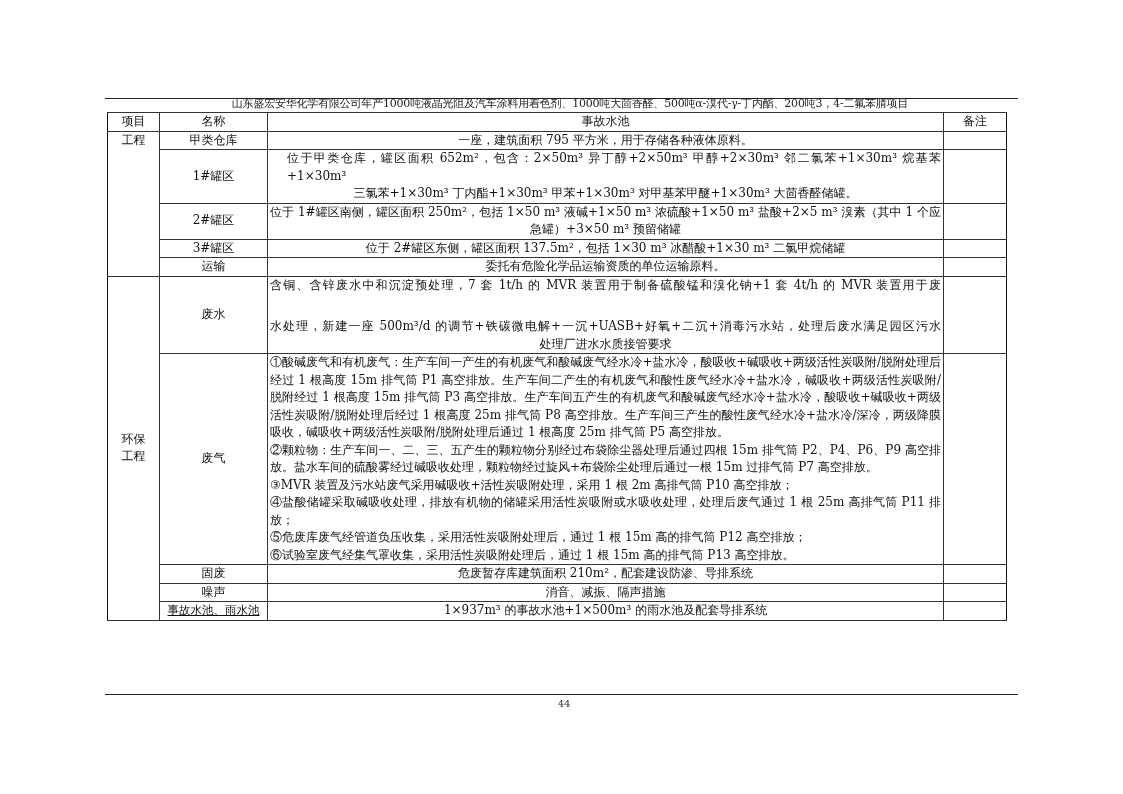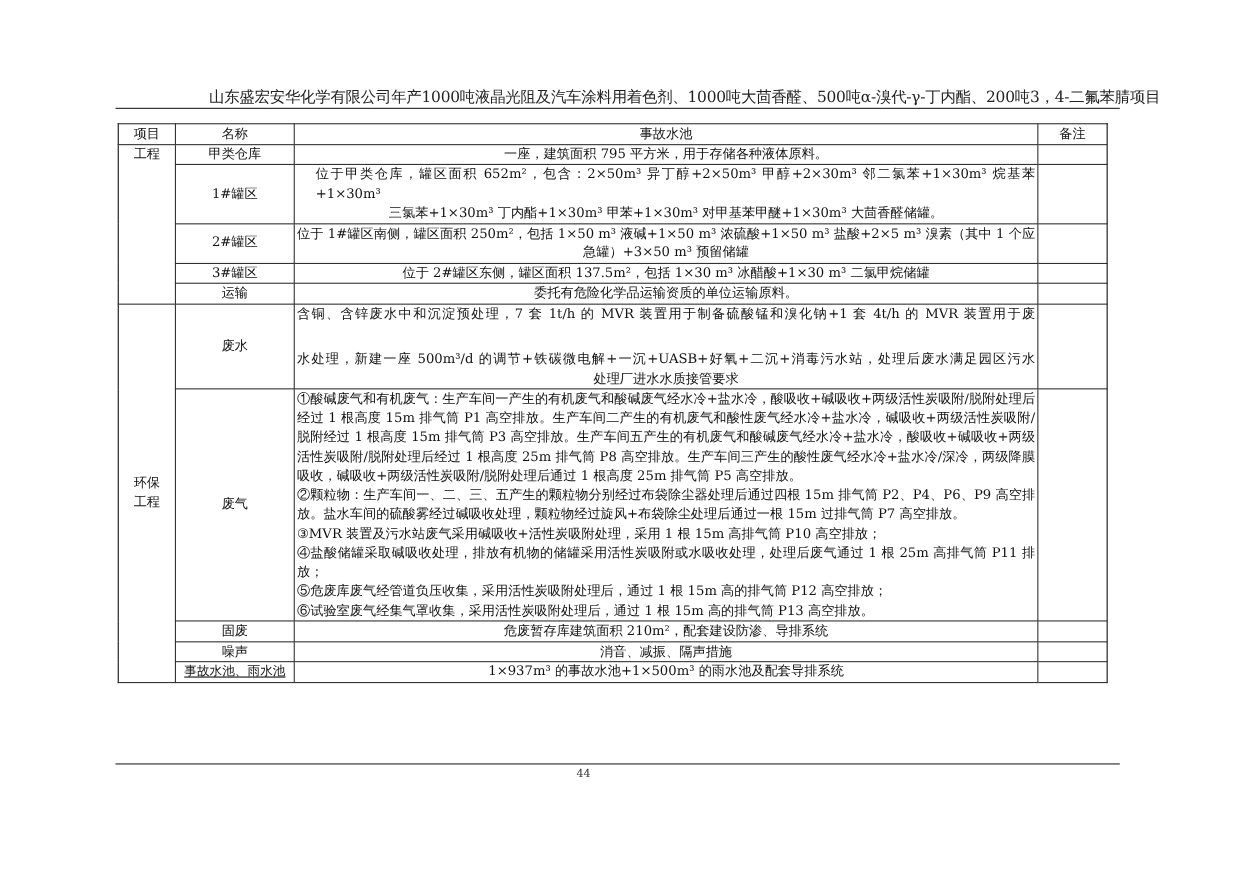--- a/index.html
+++ b/index.html
@@ -1,39 +1,39 @@
 <!DOCTYPE html>
 <html><head>
 <meta charset="utf-8">
 <style>
   html, body { margin:0; padding:0; background:#ffffff; }
   body { width:1123px; height:794px; position:relative; overflow:hidden;
          font-family:"DejaVu Serif","Liberation Serif",serif; color:#111; }
-  .header { position:absolute; left:190px; top:80px; width:760px; text-align:center;
-            font-size:14px; letter-spacing:-0.2px; color:#222; white-space:nowrap; }
+  .header { position:absolute; left:190px; top:96px; width:760px; text-align:center;
+            font-size:11px; letter-spacing:-0.2px; color:#222; white-space:nowrap; }
   .header-rule { position:absolute; left:105px; top:98px; width:913px; height:0;
                  border-top:1.3px solid #222; }
   table.main { position:absolute; left:107px; top:112px; width:817px;
                border-collapse:collapse; table-layout:fixed; font-size:12px; }
   table.main td { border:1px solid #333; padding:0 2px; line-height:17.5px;
                   vertical-align:middle; }
   table.main tr.sec-top td { border-top:1.6px solid #111; }
   .c1 { width:52px; text-align:center; }
   .c2 { width:108px; text-align:center; }
   .c3 { width:676px; }
   .c4 { width:63px; }
   .center { text-align:center; }
   .justify { text-align:justify; text-align-last:center; }
   .para { display:block; text-align:justify; }
   .outer { border-left:1.6px solid #111 !important; }
   .outer-r { border-right:1.6px solid #111 !important; }
   .bottom-row td { border-bottom:1.6px solid #111; }
   .footer-rule { position:absolute; left:105px; top:694px; width:913px; height:0;
                  border-top:1.3px solid #222; }
-  .page-num { position:absolute; left:524px; top:698px; width:40px; text-align:left;
+  .page-num { position:absolute; left:544px; top:698px; width:40px; text-align:center;
               font-size:10px; color:#333; }
 </style>
 </head>
 <body>
 
 <div class="header">山东盛宏安华化学有限公司年产1000吨液晶光阻及汽车涂料用着色剂、1000吨大茴香醛、500吨α-溴代-γ-丁内酯、200吨3，4-二氟苯腈项目</div>
 <div class="header-rule"></div>
 
 <table class="main">
   <colgroup>
@@ -94,21 +94,21 @@
       <span class="para" style="text-align-last:justify;margin-top:24px;">水处理，新建一座 500m³/d 的调节+铁碳微电解+一沉+UASB+好氧+二沉+消毒污水站，处理后废水满足园区污水</span>
       <span style="display:block;text-align:center;">处理厂进水水质接管要求</span>
     </td>
     <td class="outer-r"></td>
   </tr>
   <tr>
     <td class="center">废气</td>
     <td>
       <span class="para">①酸碱废气和有机废气：生产车间一产生的有机废气和酸碱废气经水冷+盐水冷，酸吸收+碱吸收+两级活性炭吸附/脱附处理后经过 1 根高度 15m 排气筒 P1 高空排放。生产车间二产生的有机废气和酸性废气经水冷+盐水冷，碱吸收+两级活性炭吸附/脱附经过 1 根高度 15m 排气筒 P3 高空排放。生产车间五产生的有机废气和酸碱废气经水冷+盐水冷，酸吸收+碱吸收+两级活性炭吸附/脱附处理后经过 1 根高度 25m 排气筒 P8 高空排放。生产车间三产生的酸性废气经水冷+盐水冷/深冷，两级降膜吸收，碱吸收+两级活性炭吸附/脱附处理后通过 1 根高度 25m 排气筒 P5 高空排放。</span>
       <span class="para">②颗粒物：生产车间一、二、三、五产生的颗粒物分别经过布袋除尘器处理后通过四根 15m 排气筒 P2、P4、P6、P9 高空排放。盐水车间的硫酸雾经过碱吸收处理，颗粒物经过旋风+布袋除尘处理后通过一根 15m 过排气筒 P7 高空排放。</span>
-      <span class="para">③MVR 装置及污水站废气采用碱吸收+活性炭吸附处理，采用 1 根 15m 高排气筒 P10 高空排放；</span>
+      <span class="para">③MVR 装置及污水站废气采用碱吸收+活性炭吸附处理，采用 1 根 2m 高排气筒 P10 高空排放；</span>
       <span class="para">④盐酸储罐采取碱吸收处理，排放有机物的储罐采用活性炭吸附或水吸收处理，处理后废气通过 1 根 25m 高排气筒 P11 排放；</span>
       <span class="para">⑤危废库废气经管道负压收集，采用活性炭吸附处理后，通过 1 根 15m 高的排气筒 P12 高空排放；</span>
       <span class="para">⑥试验室废气经集气罩收集，采用活性炭吸附处理后，通过 1 根 15m 高的排气筒 P13 高空排放。</span>
     </td>
     <td class="outer-r"></td>
   </tr>
   <tr>
     <td class="center">固废</td>
     <td class="center">危废暂存库建筑面积 210m²，配套建设防渗、导排系统</td>
     <td class="outer-r"></td>

